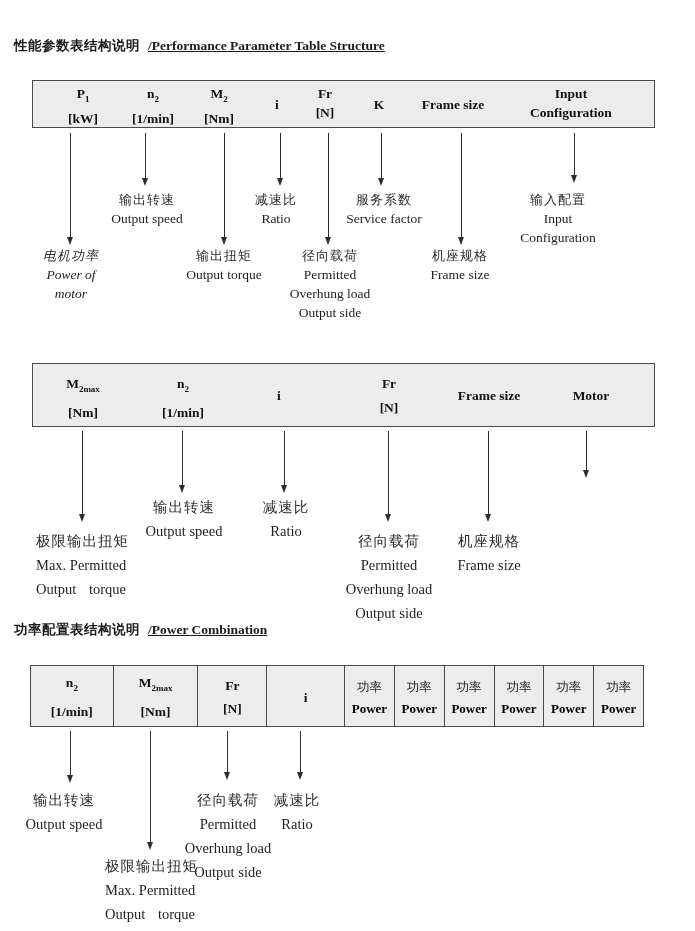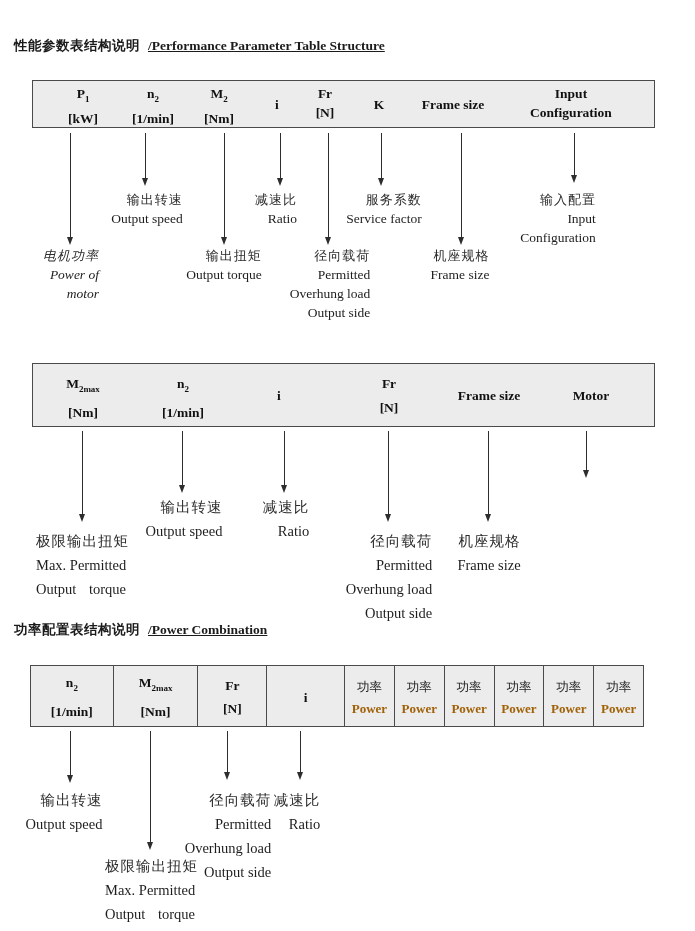--- a/index.html
+++ b/index.html
@@ -25,32 +25,32 @@
   sub{font-size:9px;}
 
   
   .tbl3{position:absolute;background:#ececec;border:1px solid #4a4a4a;box-sizing:border-box;
         display:flex;align-items:stretch;}
   .t3cell{box-sizing:border-box;display:flex;flex-direction:column;justify-content:center;
           text-align:center;padding-top:2px;}
   .t3cell + .t3cell{border-left:1px solid #4a4a4a;}
   .t3sym{font-weight:bold;font-size:13.5px;line-height:23px;color:#111;}
   .t3zh{font-family:"Liberation Sans","DejaVu Sans",sans-serif;font-size:12.5px;line-height:22px;color:#222;}
-  .t3en{font-weight:bold;font-size:13px;line-height:21px;color:#a16207;}
+  .t3en{font-weight:bold;font-size:13px;line-height:21px;color:#000000;}
 
   
   .arrow{position:absolute;width:9px;margin-left:-4.5px;}
   .arrow .stem{position:absolute;left:50%;top:0;width:1px;margin-left:-0.5px;
                height:calc(100% - 8px);background:#2d2d2d;}
   .arrow .head{position:absolute;bottom:0;left:50%;transform:translateX(-50%);
                width:0;height:0;border-left:3.5px solid transparent;
                border-right:3.5px solid transparent;border-top:8.5px solid #2d2d2d;}
 
   
-  .callout{position:absolute;transform:translateX(-50%);text-align:right;white-space:nowrap;}
+  .callout{position:absolute;transform:translateX(-50%);text-align:center;white-space:nowrap;}
   .callout.align-left{transform:none;text-align:left;}
   .zl{font-family:"Liberation Sans","DejaVu Sans",sans-serif;color:#2c2c2c;}
   .el{font-family:"Liberation Serif",serif;color:#1d1d1d;}
   .s1c .zl{font-size:13px;line-height:18px;letter-spacing:1px;}
   .s1c .el{font-size:13.5px;line-height:19px;}
   .s23c .zl{font-size:14.5px;line-height:23px;letter-spacing:1px;}
   .s23c .el{font-size:14.5px;line-height:24px;}
   .wsp{word-spacing:9px;}
 </style>
 </head>

